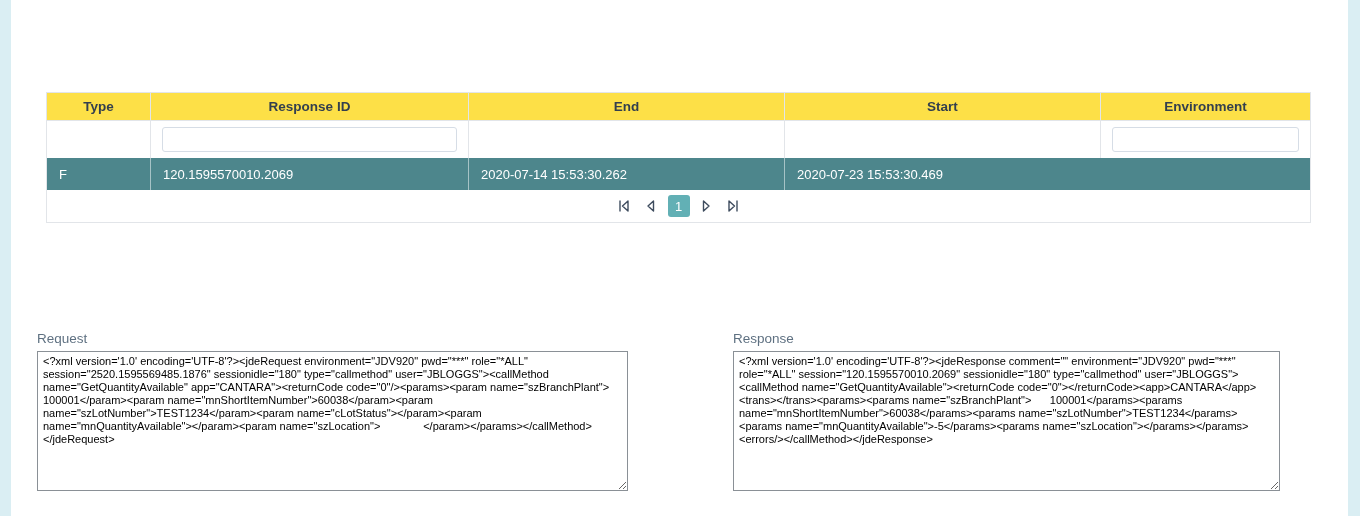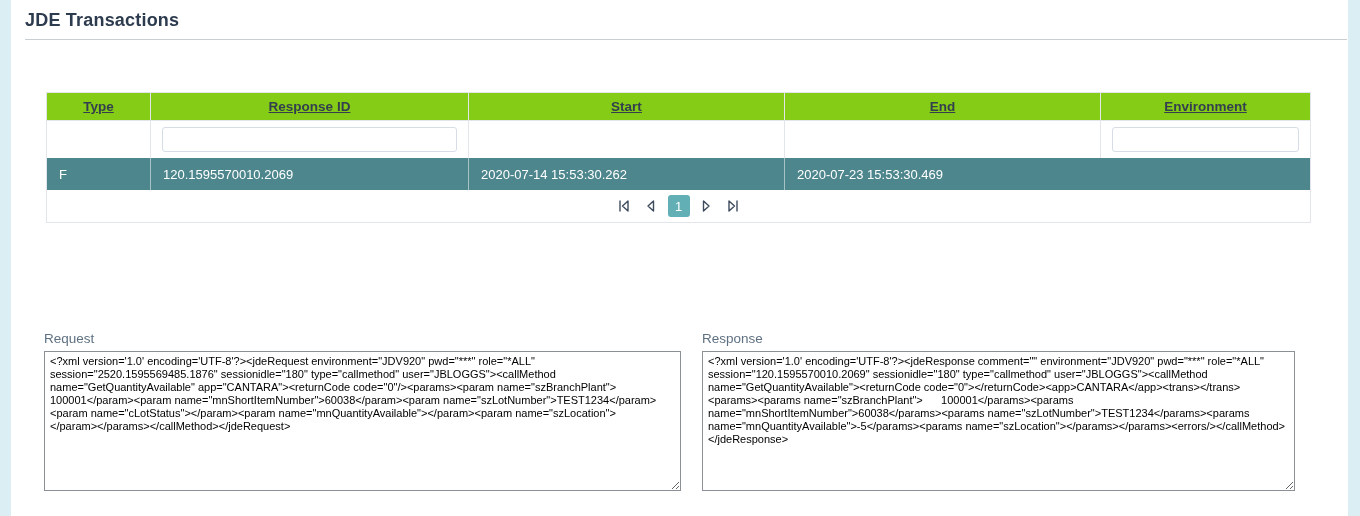--- a/index.html
+++ b/index.html
@@ -34,22 +34,21 @@
     position:absolute;left:35px;top:92px;width:1265px;
     border:1px solid var(--grid-border);background:#fff;
     font-size:13px;color:#333f4e;
   }
   .grid-row{display:grid;grid-template-columns:104px 318px 316px 316px 1fr;}
   .header-row .cell{
     height:28px;display:flex;align-items:center;justify-content:center;
     font-size:13.5px;font-weight:700;color:#333f4e;
     border-right:1px solid var(--grid-border);
     border-bottom:1px solid var(--grid-border);
-    background:#84cc16;
-    text-decoration:underline;
+    background:#fde047;
   }
   .header-row .cell:last-child{border-right:none;}
   .filter-row .cell{
     height:37px;display:flex;align-items:center;justify-content:center;
     border-right:1px solid var(--grid-border);background:#fff;
   }
   .filter-row .cell:last-child{border-right:none;}
   .filter-input{
     width:calc(100% - 22px);height:25px;
     border:1px solid #d6dde6;border-radius:3px;
@@ -71,50 +70,47 @@
   }
   .pg-btn svg{display:block;}
   .page-number{
     min-width:22px;height:22px;padding:0 4px;
     display:flex;align-items:center;justify-content:center;
     background:var(--active-page);color:#fff;font-size:13px;
     border-radius:3px;cursor:default;
   }
 
   
-  .io-section{position:absolute;top:331px;width:637px;margin-left:7px;}
+  .io-section{position:absolute;top:331px;width:591px;}
   .io-section.request{left:26px;}
-  .io-section.response{left:640px;padding-left:44px;}
+  .io-section.response{left:678px;padding-left:44px;}
   .io-label{font-size:13.5px;color:var(--label-color);margin:0 0 5px 0;}
   .io-textarea{
     width:100%;height:140px;
     border:1px solid #8a9096;border-radius:0;
     font-family:"Liberation Sans", sans-serif;
     font-size:11px;line-height:13px;color:#000;
     padding:3px 5px;resize:both;outline:none;background:#fff;
     white-space:pre-wrap;word-break:break-word;overflow:auto;
   }
 </style>
 </head>
 <body>
 
 <div class="page">
   <div class="panel">
 
-    <div class="title-wrap">
-      <h1 class="page-title">JDE Transactions</h1>
-    </div>
 
     <div class="grid">
 
       <div class="grid-row header-row">
         <div class="cell">Type</div>
         <div class="cell">Response ID</div>
+        <div class="cell">End</div>
         <div class="cell">Start</div>
-        <div class="cell">End</div>
         <div class="cell">Environment</div>
       </div>
 
       <div class="grid-row filter-row">
         <div class="cell"></div>
         <div class="cell">
           <input class="filter-input" type="text" value="" style="">
         </div>
         <div class="cell"></div>
         <div class="cell"></div>

